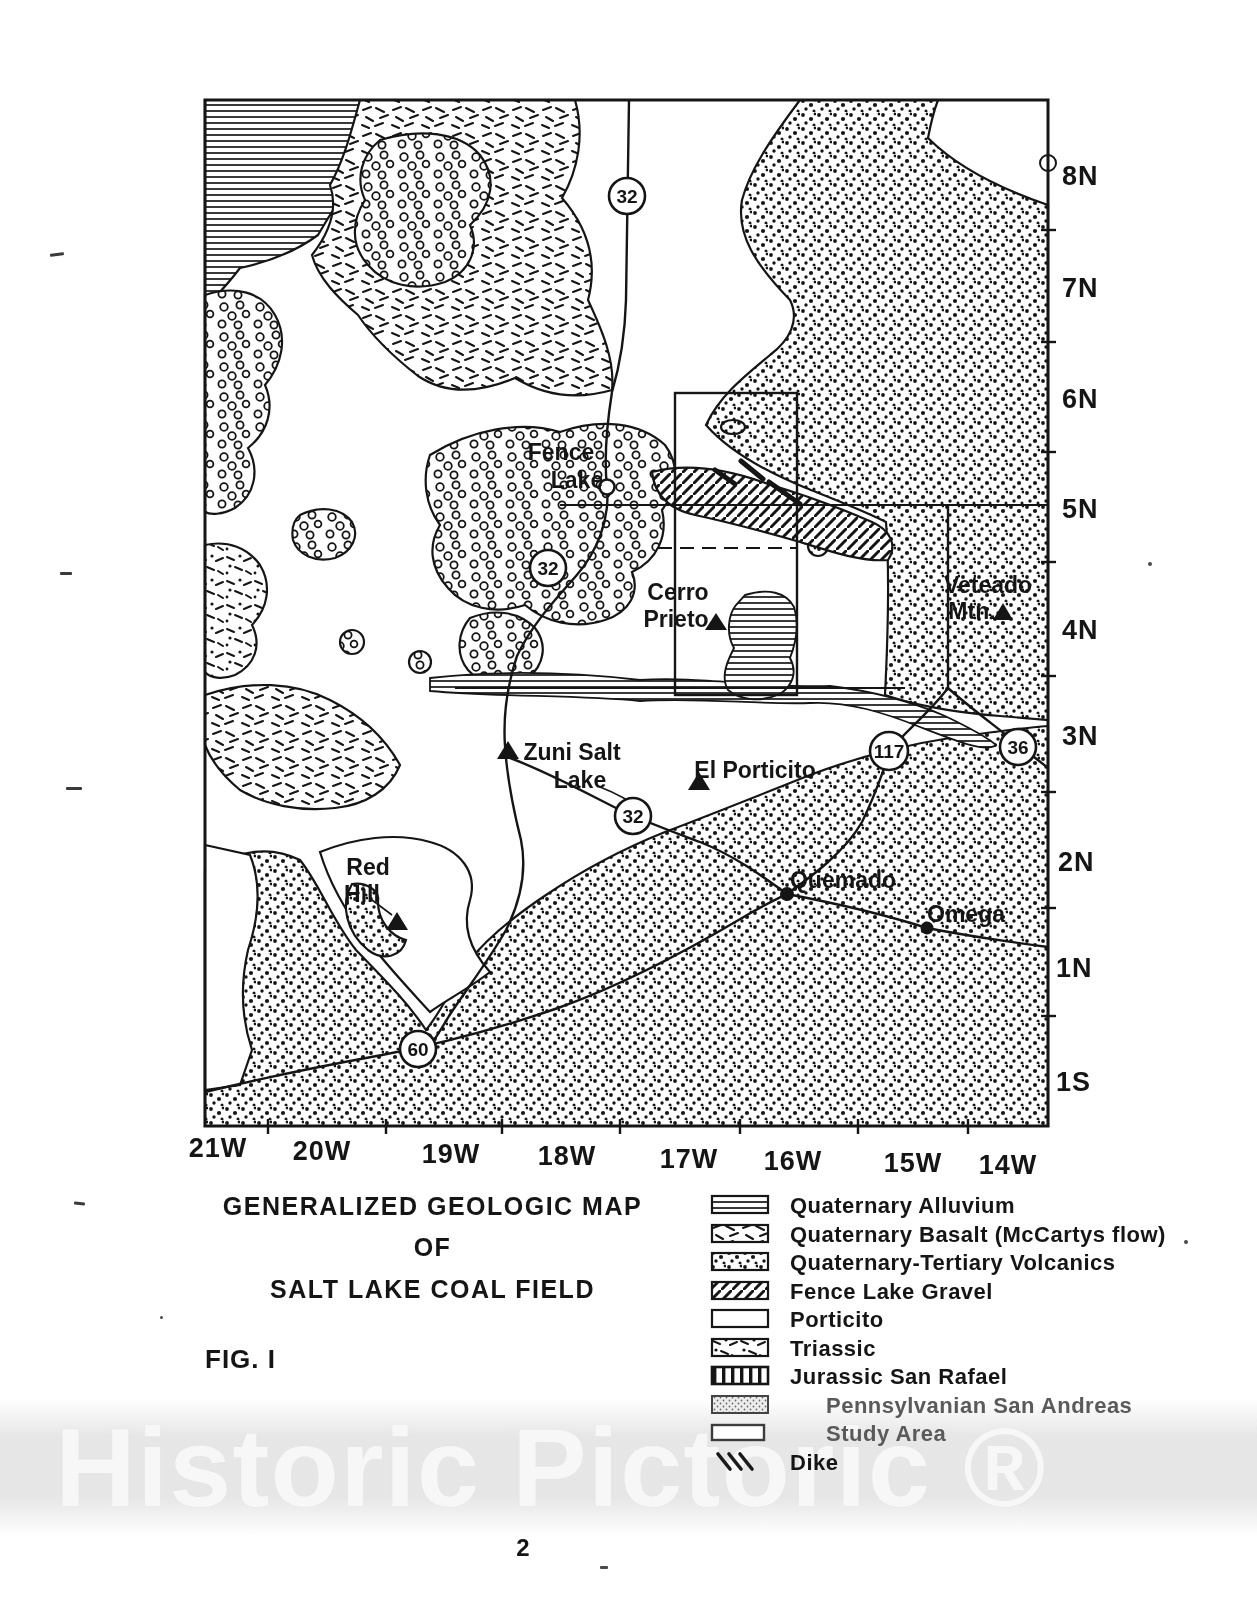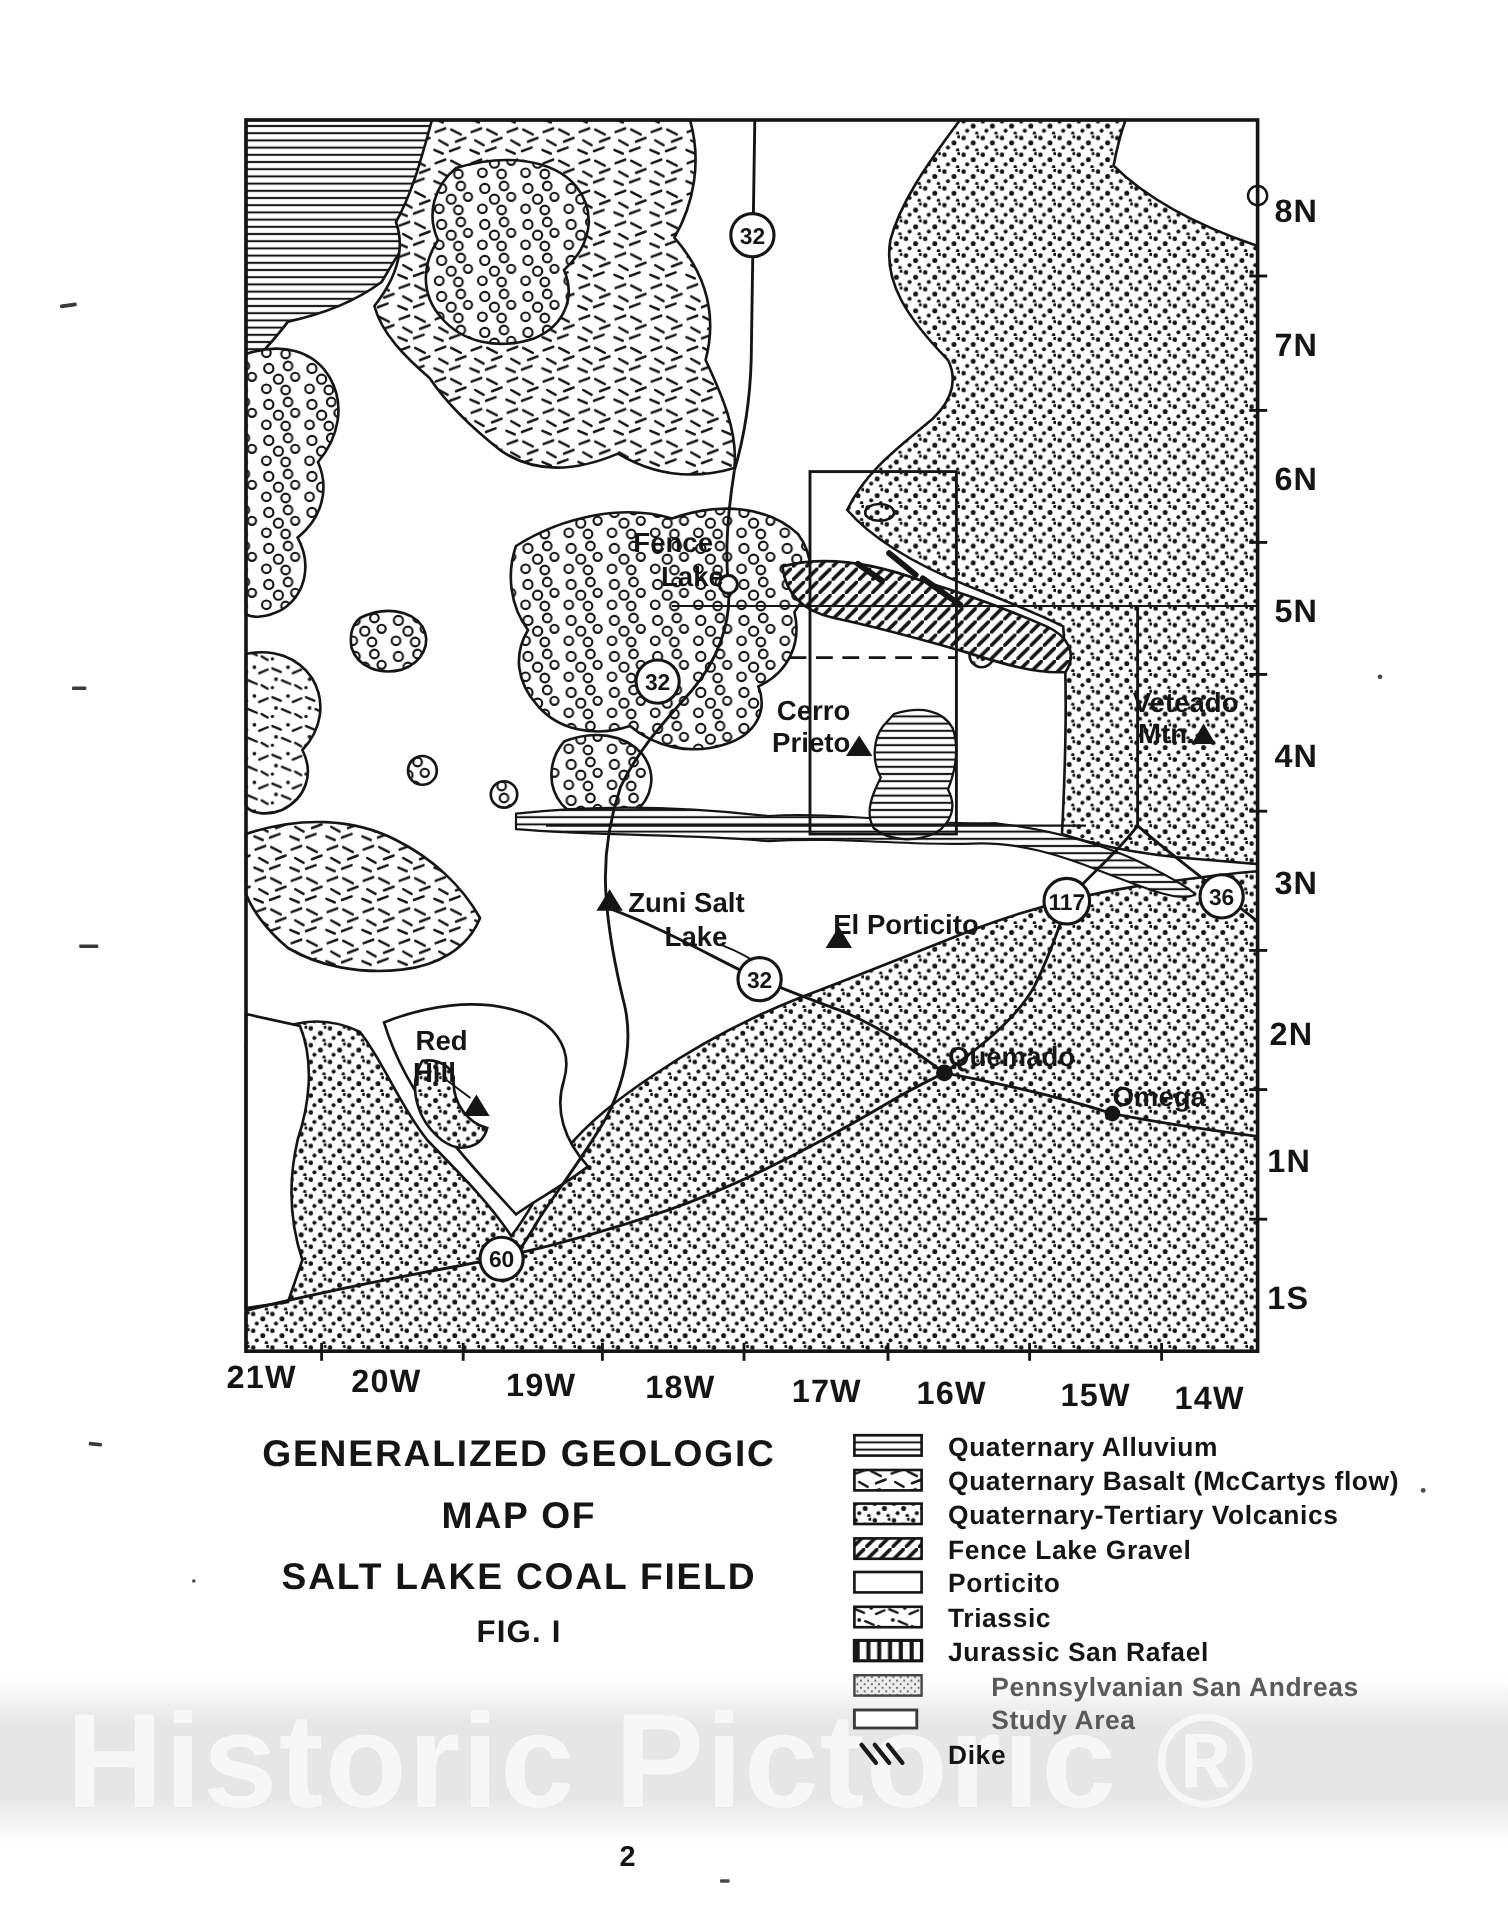--- a/index.html
+++ b/index.html
@@ -5,22 +5,22 @@
   html,body{margin:0;padding:0;background:#d8d8d8;}
   .page{position:relative;width:1257px;height:1600px;background:#ffffff;overflow:hidden;
         font-family:"Liberation Sans", sans-serif;color:#151515;text-decoration:underline;}
   .map-svg{position:absolute;left:0;top:0;}
   svg text{font-family:"Liberation Sans", sans-serif;fill:#151515;}
   .coordlbl{font-size:27px;font-weight:600;letter-spacing:1px;}
   .placelbl{font-size:23px;font-weight:600;}
   .shieldnum{font-size:19px;font-weight:600;text-anchor:middle;}
   
   .caption{position:absolute;left:205px;top:1186px;width:455px;text-align:center;
-           font-size:31px;font-weight:bold;letter-spacing:1.5px;line-height:1.65;}
-  .figlabel{position:absolute;left:205px;top:1344px;width:455px;text-align:center;
+           font-size:25px;font-weight:bold;letter-spacing:1.5px;line-height:1.65;}
+  .figlabel{position:absolute;left:205px;top:1344px;width:455px;
             font-size:26px;font-weight:bold;letter-spacing:1px;}
   
   .legend{position:absolute;left:710px;top:1193px;width:500px;}
   .lg-row{display:flex;align-items:flex-start;height:22px;margin-bottom:6.5px;}
   .lg-sw{flex:0 0 64px;margin-right:16px;}
   .lg-label{font-size:22px;font-weight:bold;letter-spacing:0.5px;white-space:nowrap;}
   .faded .lg-label{color:#5a5a5a;margin-left:36px;}
   
   .wm-band{position:absolute;left:0;top:1398px;width:1257px;height:138px;
      background:linear-gradient(180deg, rgba(228,228,228,0) 0%, rgba(226,226,226,0.85) 28%,

